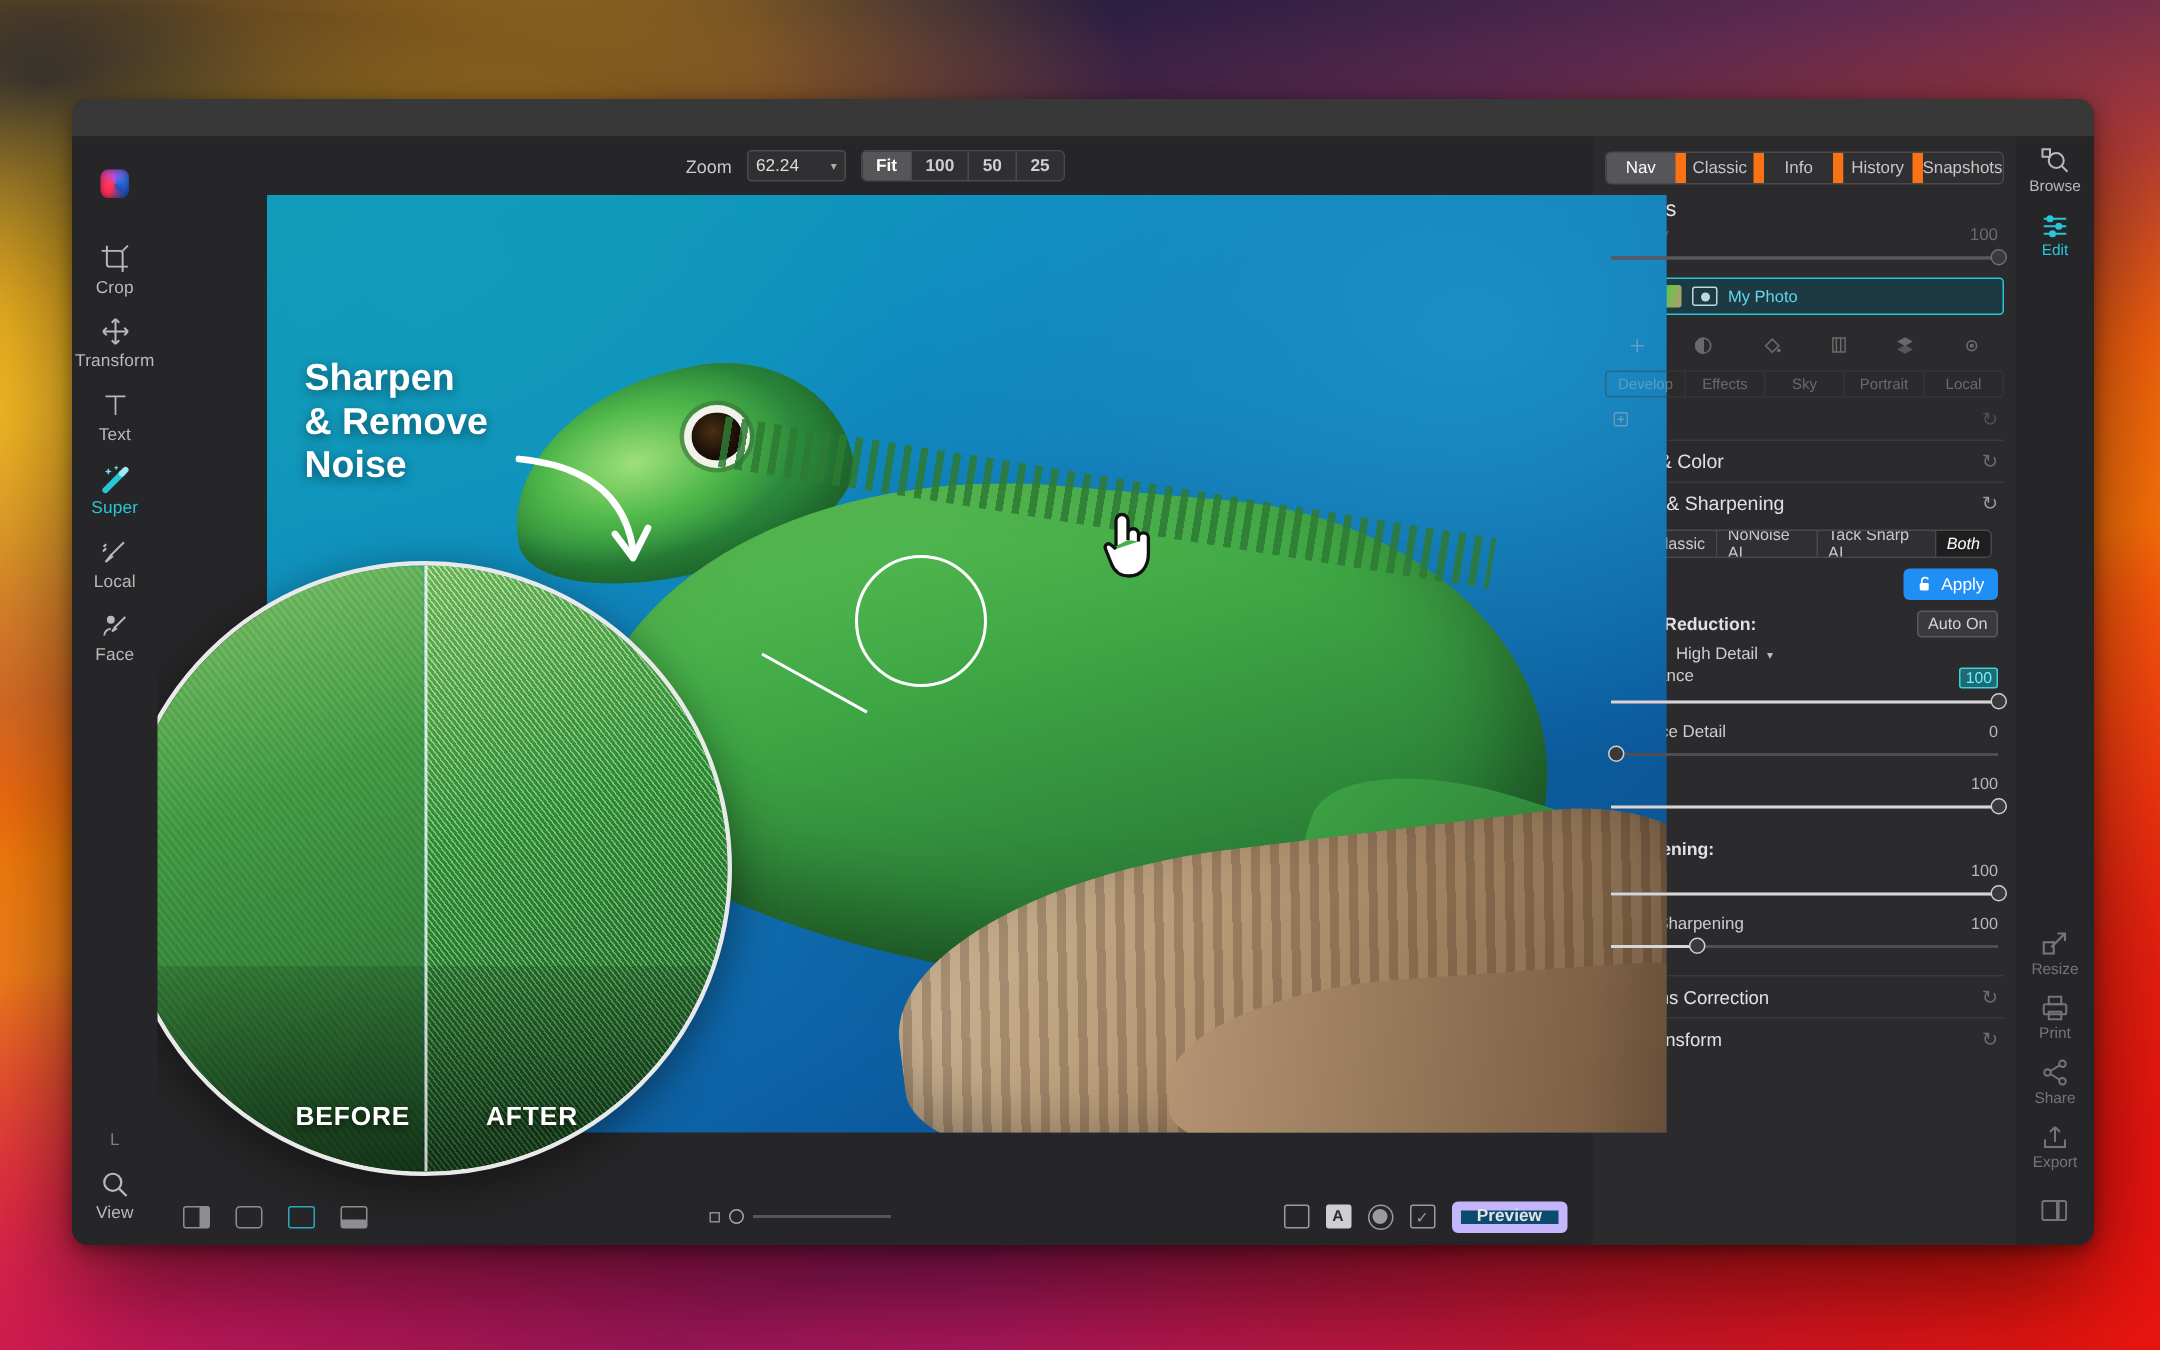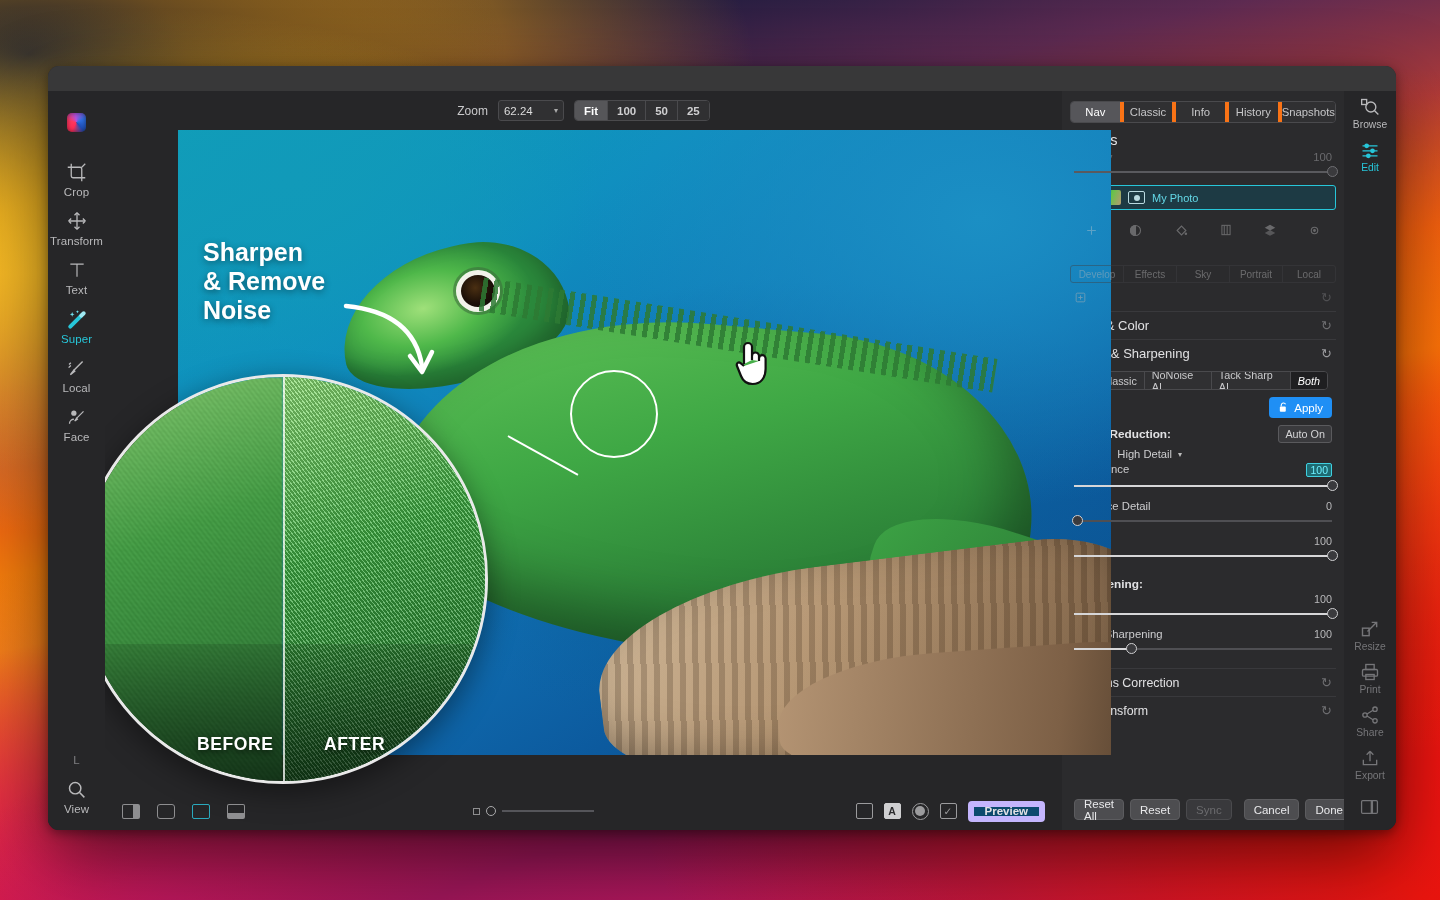--- a/index.html
+++ b/index.html
@@ -217,21 +217,21 @@
   }
 
   
   #right-panel {
     width: 282px; flex: 0 0 282px; background: #2b2b2d;
     display: flex; flex-direction: column; padding: 10px 8px 0; min-height: 0;
   }
   .tabs { display: flex; border: 1px solid #4a4a4d; border-radius: 4px; overflow: hidden; height: 22px; }
   .tabs > div {
     flex: 1; display: flex; align-items: center; justify-content: center;
-    font-size: 11.3px; color: #c6c6c8; border-right: 4px solid #f97316; background: #303032;
+    font-size: 11.3px; color: #c6c6c8; border-right: 7px solid #f97316; background: #303032;
   }
   .tabs > div:last-child { border-right: none; }
   .tabs > div.on { background: #56565a; color: #fff; }
   .layers-title { font-size: 14.5px; color: #e4e4e6; padding: 9px 4px 3px; }
 
   .row-lbl { display: flex; justify-content: space-between; font-size: 11.3px; padding: 0 4px; }
   .op-dim { color: #6a6a6d; }
   .slider { position: relative; height: 14px; margin: 2px 4px 0; }
   .slider .bar { position: absolute; top: 6px; left: 0; right: 0; height: 1.6px; background: #4f4f53; }
   .slider .fill { position: absolute; top: 6px; left: 0; height: 1.6px; background: #d6d6d8; }
@@ -252,21 +252,21 @@
     background: linear-gradient(110deg, #2f9bbf 0%, #2aa06a 40%, #69c24a 62%, #b79a72 100%);
   }
   .cam-ic { width: 17px; height: 13px; border: 1.3px solid #b9d9e0; border-radius: 2px;
             display: flex; align-items: center; justify-content: center; flex: 0 0 17px; }
   .cam-ic i { width: 6px; height: 6px; border-radius: 50%; background: #b9d9e0; display: block; }
   .layer-name { font-size: 11px; color: #63d7e6; }
 
   .icon-strip { display: flex; justify-content: space-around; align-items: center;
                 height: 30px; margin-top: 5px; opacity: .38; }
   .mini-tabs { display: flex; border: 1px solid #414144; border-radius: 3px; overflow: hidden;
-               height: 18px; opacity: .45; margin-top: 20px; }
+               height: 18px; opacity: .45; margin-top: 2px; }
   .mini-tabs > div { flex: 1; display: flex; align-items: center; justify-content: center;
                      font-size: 10px; color: #b6b6b8; border-right: 1px solid #414144; }
   .mini-tabs > div:last-child { border-right: none; }
 
   .sec-row {
     display: flex; align-items: center; justify-content: space-between;
     height: 28px; border-top: 1px solid #39393c; padding: 0 4px;
   }
   .sec-row .t { font-size: 13px; color: #e1e1e3; }
   .sec-row .t.small { font-size: 12.4px; }
@@ -684,28 +684,20 @@
         </div>
 
         <div class="sec-row">
           <span style="display:flex;align-items:center;gap:9px">
             <span style="width:9px;height:9px;border-radius:50%;border:1.6px solid #27c6d9;display:block"></span>
             <span class="t small">Transform</span>
           </span>
           <span class="undo-ic">↻</span>
         </div>
 
-        <div class="bottom-btns">
-          <span class="pbtn">Reset All</span>
-          <span class="pbtn">Reset</span>
-          <span class="pbtn dis">Sync</span>
-          <span class="spacer"></span>
-          <span class="pbtn">Cancel</span>
-          <span class="pbtn">Done</span>
-        </div>
       </div>
 
       <div id="right-rail">
         <div class="rtool">
           <span class="ic">
             <svg width="20" height="20" viewBox="0 0 24 24" fill="none" stroke="currentColor" stroke-width="1.6">
               <rect x="2" y="3" width="6" height="6"></rect>
                 <circle cx="13" cy="12" r="6"></circle>
                 <path d="M17.5 16.5L22 21"></path>
             </svg>

